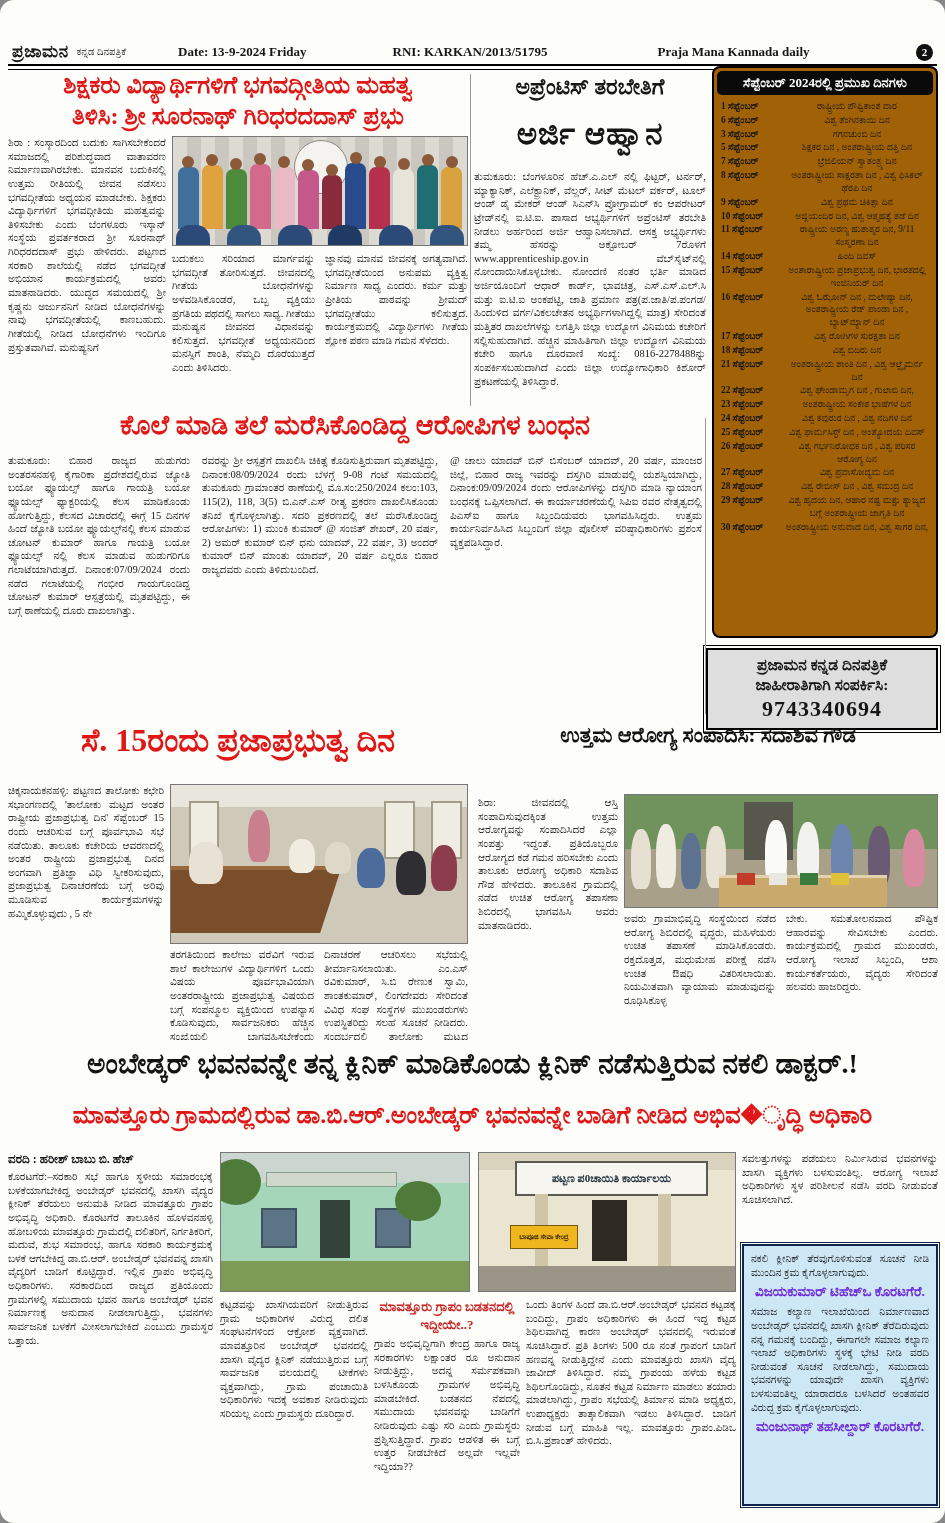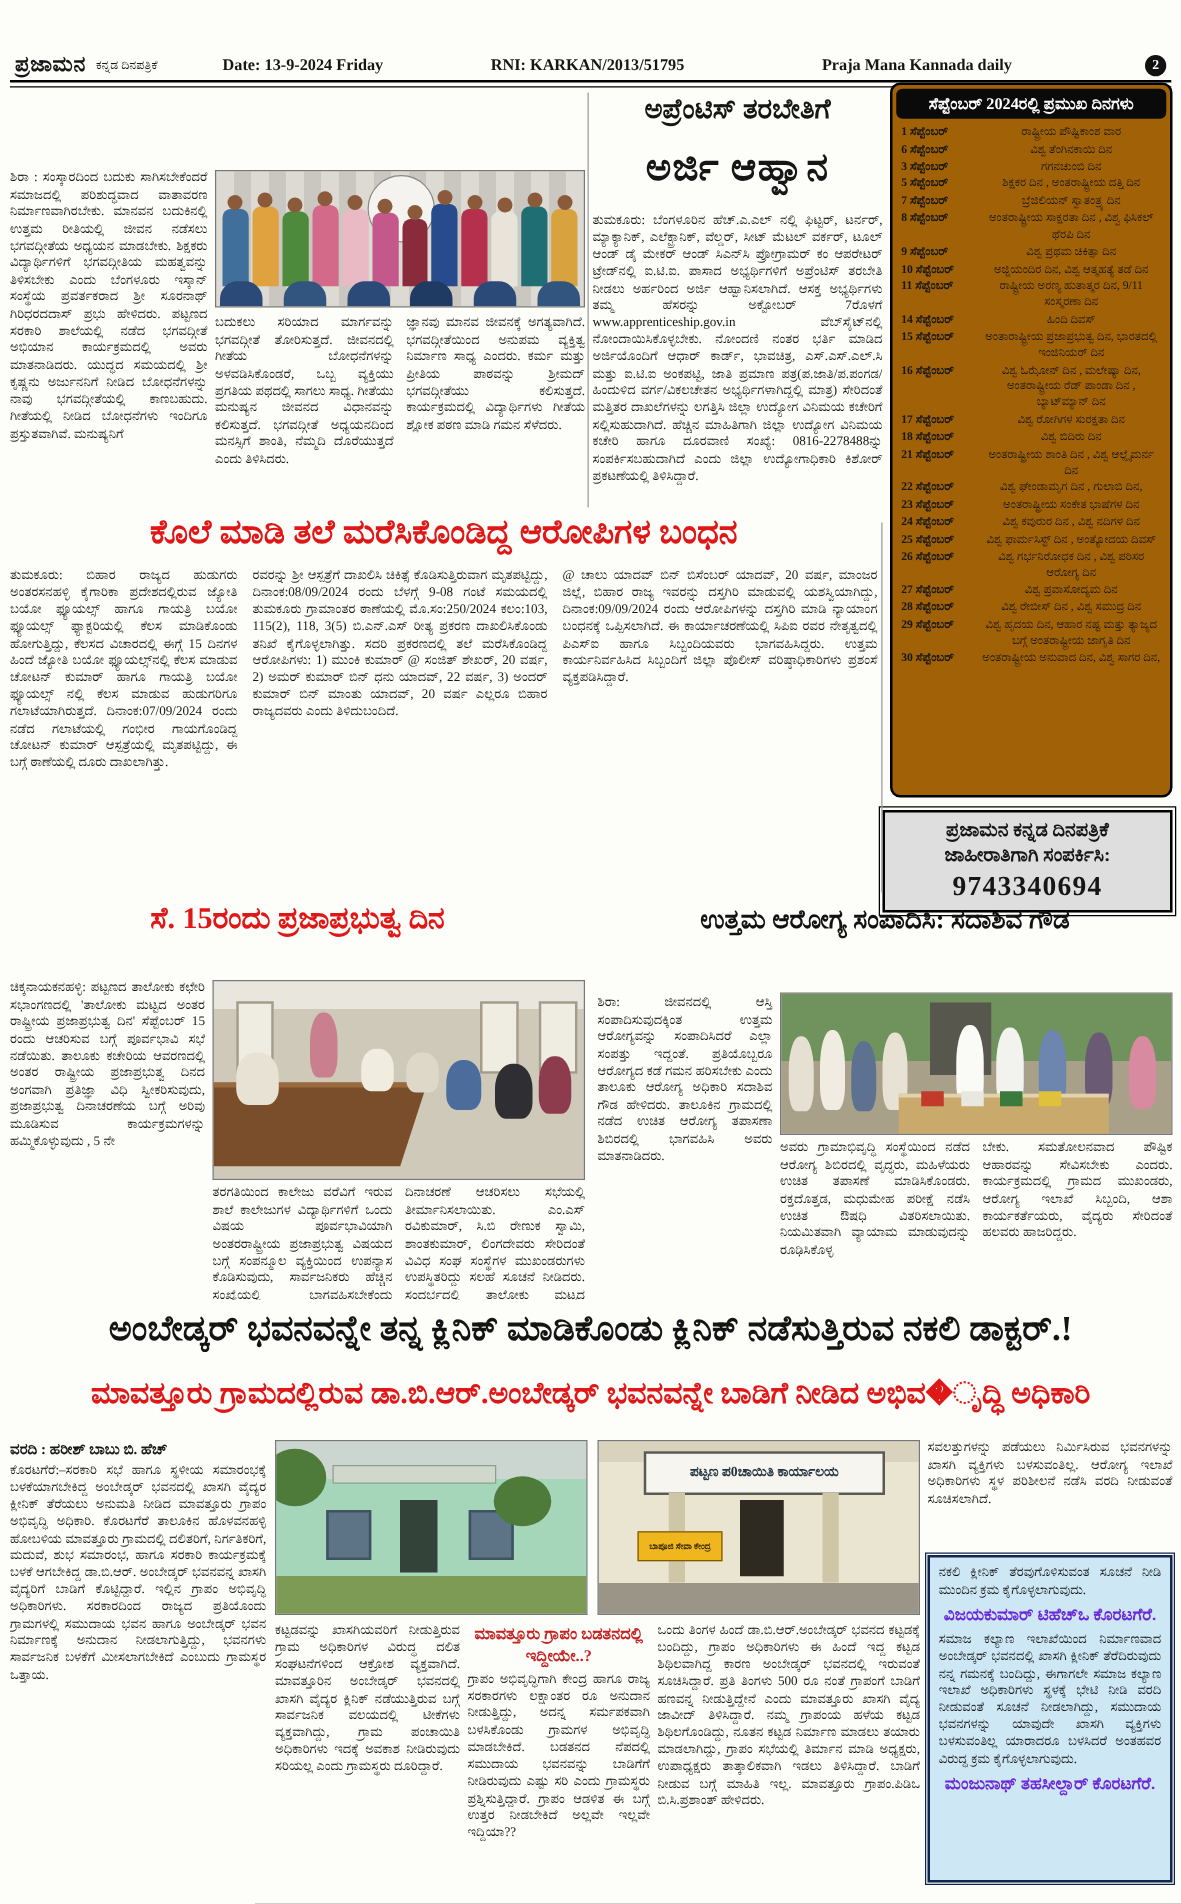--- a/index.html
+++ b/index.html
@@ -1,17 +1,17 @@
 <!DOCTYPE html>
 <html><head>
 <meta charset="utf-8">
 <style>
   html,body{margin:0;padding:0;background:#888;}
   .page{position:relative;width:945px;height:1523px;background:#fdfdfa;margin:0 auto;
-        font-family:"Liberation Serif", serif;color:#161616;overflow:hidden;}
+        font-family:"Liberation Serif", serif;color:#161616;overflow:hidden;border-radius:14px;}
   .abs{position:absolute;}
   
   .masthead{left:0;top:40px;width:945px;height:24px;display:flex;align-items:center;padding:0 12px;box-sizing:border-box;}
   .mh-logo{font-weight:bold;font-size:17px;letter-spacing:.5px;}
   .mh-tag{font-size:10px;margin-left:8px;}
   .mh-date{font-weight:bold;font-size:13px;margin-left:52px;}
   .mh-rni{font-weight:bold;font-size:13px;margin-left:86px;}
   .mh-name{font-weight:bold;font-size:13px;margin-left:110px;}
   .mh-page{margin-left:auto;width:17px;height:17px;border-radius:50%;background:#111;color:#fff;
            font-size:11px;font-weight:bold;display:flex;align-items:center;justify-content:center;}
@@ -19,21 +19,21 @@
   
   .bodytxt{font-size:10.5px;line-height:1.3;text-align:justify;overflow:hidden;}
   .vline{width:1px;background:#9a9a9a;}
   
   .gita-h{left:8px;top:70px;width:460px;text-align:center;font-weight:bold;font-size:24px;line-height:1.3;color:#e01717;}
   .appr{left:474px;top:74px;width:232px;text-align:center;}
   .appr-kicker{font-weight:bold;font-size:22px;}
   .appr-title{font-weight:bold;font-size:31px;margin-top:16px;letter-spacing:1px;}
   .appr-body{left:474px;top:170px;width:232px;height:238px;}
   .murder-h{left:8px;top:410px;width:694px;text-align:center;font-weight:bold;font-size:27px;color:#e01717;}
-  .dem-h{left:8px;top:722px;width:460px;text-align:center;font-weight:bold;font-size:24px;color:#e01717;}
+  .dem-h{left:8px;top:722px;width:460px;text-align:center;font-weight:bold;font-size:32px;color:#e01717;}
   .health-h{left:478px;top:720px;width:460px;text-align:center;font-weight:bold;font-size:21px;line-height:1.5;color:#121212;}
   .clinic-h{left:8px;top:1048px;width:929px;text-align:center;font-weight:bold;font-size:28px;color:#141414;}
   .clinic-sh{left:8px;top:1102px;width:929px;text-align:center;font-weight:bold;font-size:24px;color:#e01717;}
   
   .cols{display:flex;gap:10px;}
   .cols > div{flex:1;}
   
   .sidebar{left:712px;top:66px;width:226px;height:572px;border:2px solid #000;border-radius:8px;box-sizing:border-box;background:#a16207;}
   .sb-title{margin:3px;background:#0a0a0a;color:#fff;font-weight:bold;font-size:13px;text-align:center;
             padding:4px 2px;border-radius:5px;}
@@ -94,20 +94,24 @@
   <div class="abs masthead">
     <span class="mh-logo"><span>ಪ್ರಜಾಮನ</span></span>
     <span class="mh-tag">ಕನ್ನಡ ದಿನಪತ್ರಿಕೆ</span>
     <span class="mh-date">Date: 13-9-2024 Friday</span>
     <span class="mh-rni">RNI: KARKAN/2013/51795</span>
     <span class="mh-name">Praja Mana Kannada daily</span>
     <span class="mh-page">2</span>
   </div>
   <div class="abs mh-rule"></div>
 
+  <div class="abs gita-h">
+    <div>ಶಿಕ್ಷಕರು ವಿದ್ಯಾರ್ಥಿಗಳಿಗೆ ಭಗವದ್ಗೀತಿಯ ಮಹತ್ವ</div>
+    <div>ತಿಳಿಸಿ: ಶ್ರೀ ಸೂರನಾಥ್ ಗಿರಿಧರದದಾಸ್ ಪ್ರಭು</div>
+  </div>
   <div class="abs bodytxt" style="left:8px;top:136px;width:158px;height:272px;">ಶಿರಾ : ಸಂಸ್ಕಾರದಿಂದ ಬದುಕು ಸಾಗಿಸಬೇಕೆಂದರೆ ಸಮಾಜದಲ್ಲಿ ಪರಿಶುದ್ಧವಾದ ವಾತಾವರಣ ನಿರ್ಮಾಣವಾಗಿರಬೇಕು. ಮಾನವನ ಬದುಕಿನಲ್ಲಿ ಉತ್ತಮ ರೀತಿಯಲ್ಲಿ ಜೀವನ ನಡೆಸಲು ಭಗವದ್ಗೀತೆಯ ಅಧ್ಯಯನ ಮಾಡಬೇಕು. ಶಿಕ್ಷಕರು ವಿದ್ಯಾರ್ಥಿಗಳಿಗೆ ಭಗವದ್ಗೀತಿಯ ಮಹತ್ವವನ್ನು ತಿಳಿಸಬೇಕು ಎಂದು ಬೆಂಗಳೂರು ಇಸ್ಕಾನ್ ಸಂಸ್ಥೆಯ ಪ್ರವರ್ತಕರಾದ ಶ್ರೀ ಸೂರನಾಥ್ ಗಿರಿಧರದದಾಸ್ ಪ್ರಭು ಹೇಳಿದರು. ಪಟ್ಟಣದ ಸರಕಾರಿ ಶಾಲೆಯಲ್ಲಿ ನಡೆದ ಭಗವದ್ಗೀತೆ ಅಭಿಯಾನ ಕಾರ್ಯಕ್ರಮದಲ್ಲಿ ಅವರು ಮಾತನಾಡಿದರು. ಯುದ್ಧದ ಸಮಯದಲ್ಲಿ ಶ್ರೀ ಕೃಷ್ಣನು ಅರ್ಜುನನಿಗೆ ನೀಡಿದ ಬೋಧನೆಗಳನ್ನು ನಾವು ಭಗವದ್ಗೀತೆಯಲ್ಲಿ ಕಾಣಬಹುದು. ಗೀತೆಯಲ್ಲಿ ನೀಡಿದ ಬೋಧನೆಗಳು ಇಂದಿಗೂ ಪ್ರಸ್ತುತವಾಗಿವೆ. ಮನುಷ್ಯನಿಗೆ</div>
 
   <div class="photo p1" style="left:172px;top:136px;width:296px;height:110px;">
     <div class="p1-emblem"></div>
     <div class="p1-row">
       <span class="person" style="height:92%;background:#3f6f9a"></span>
       <span class="person" style="height:96%;background:#e0a23e"></span>
       <span class="person" style="height:90%;background:#4d8a3c"></span>
       <span class="person" style="height:97%;background:#d46a8a"></span>
       <span class="person" style="height:92%;background:#e9b9c4"></span>

